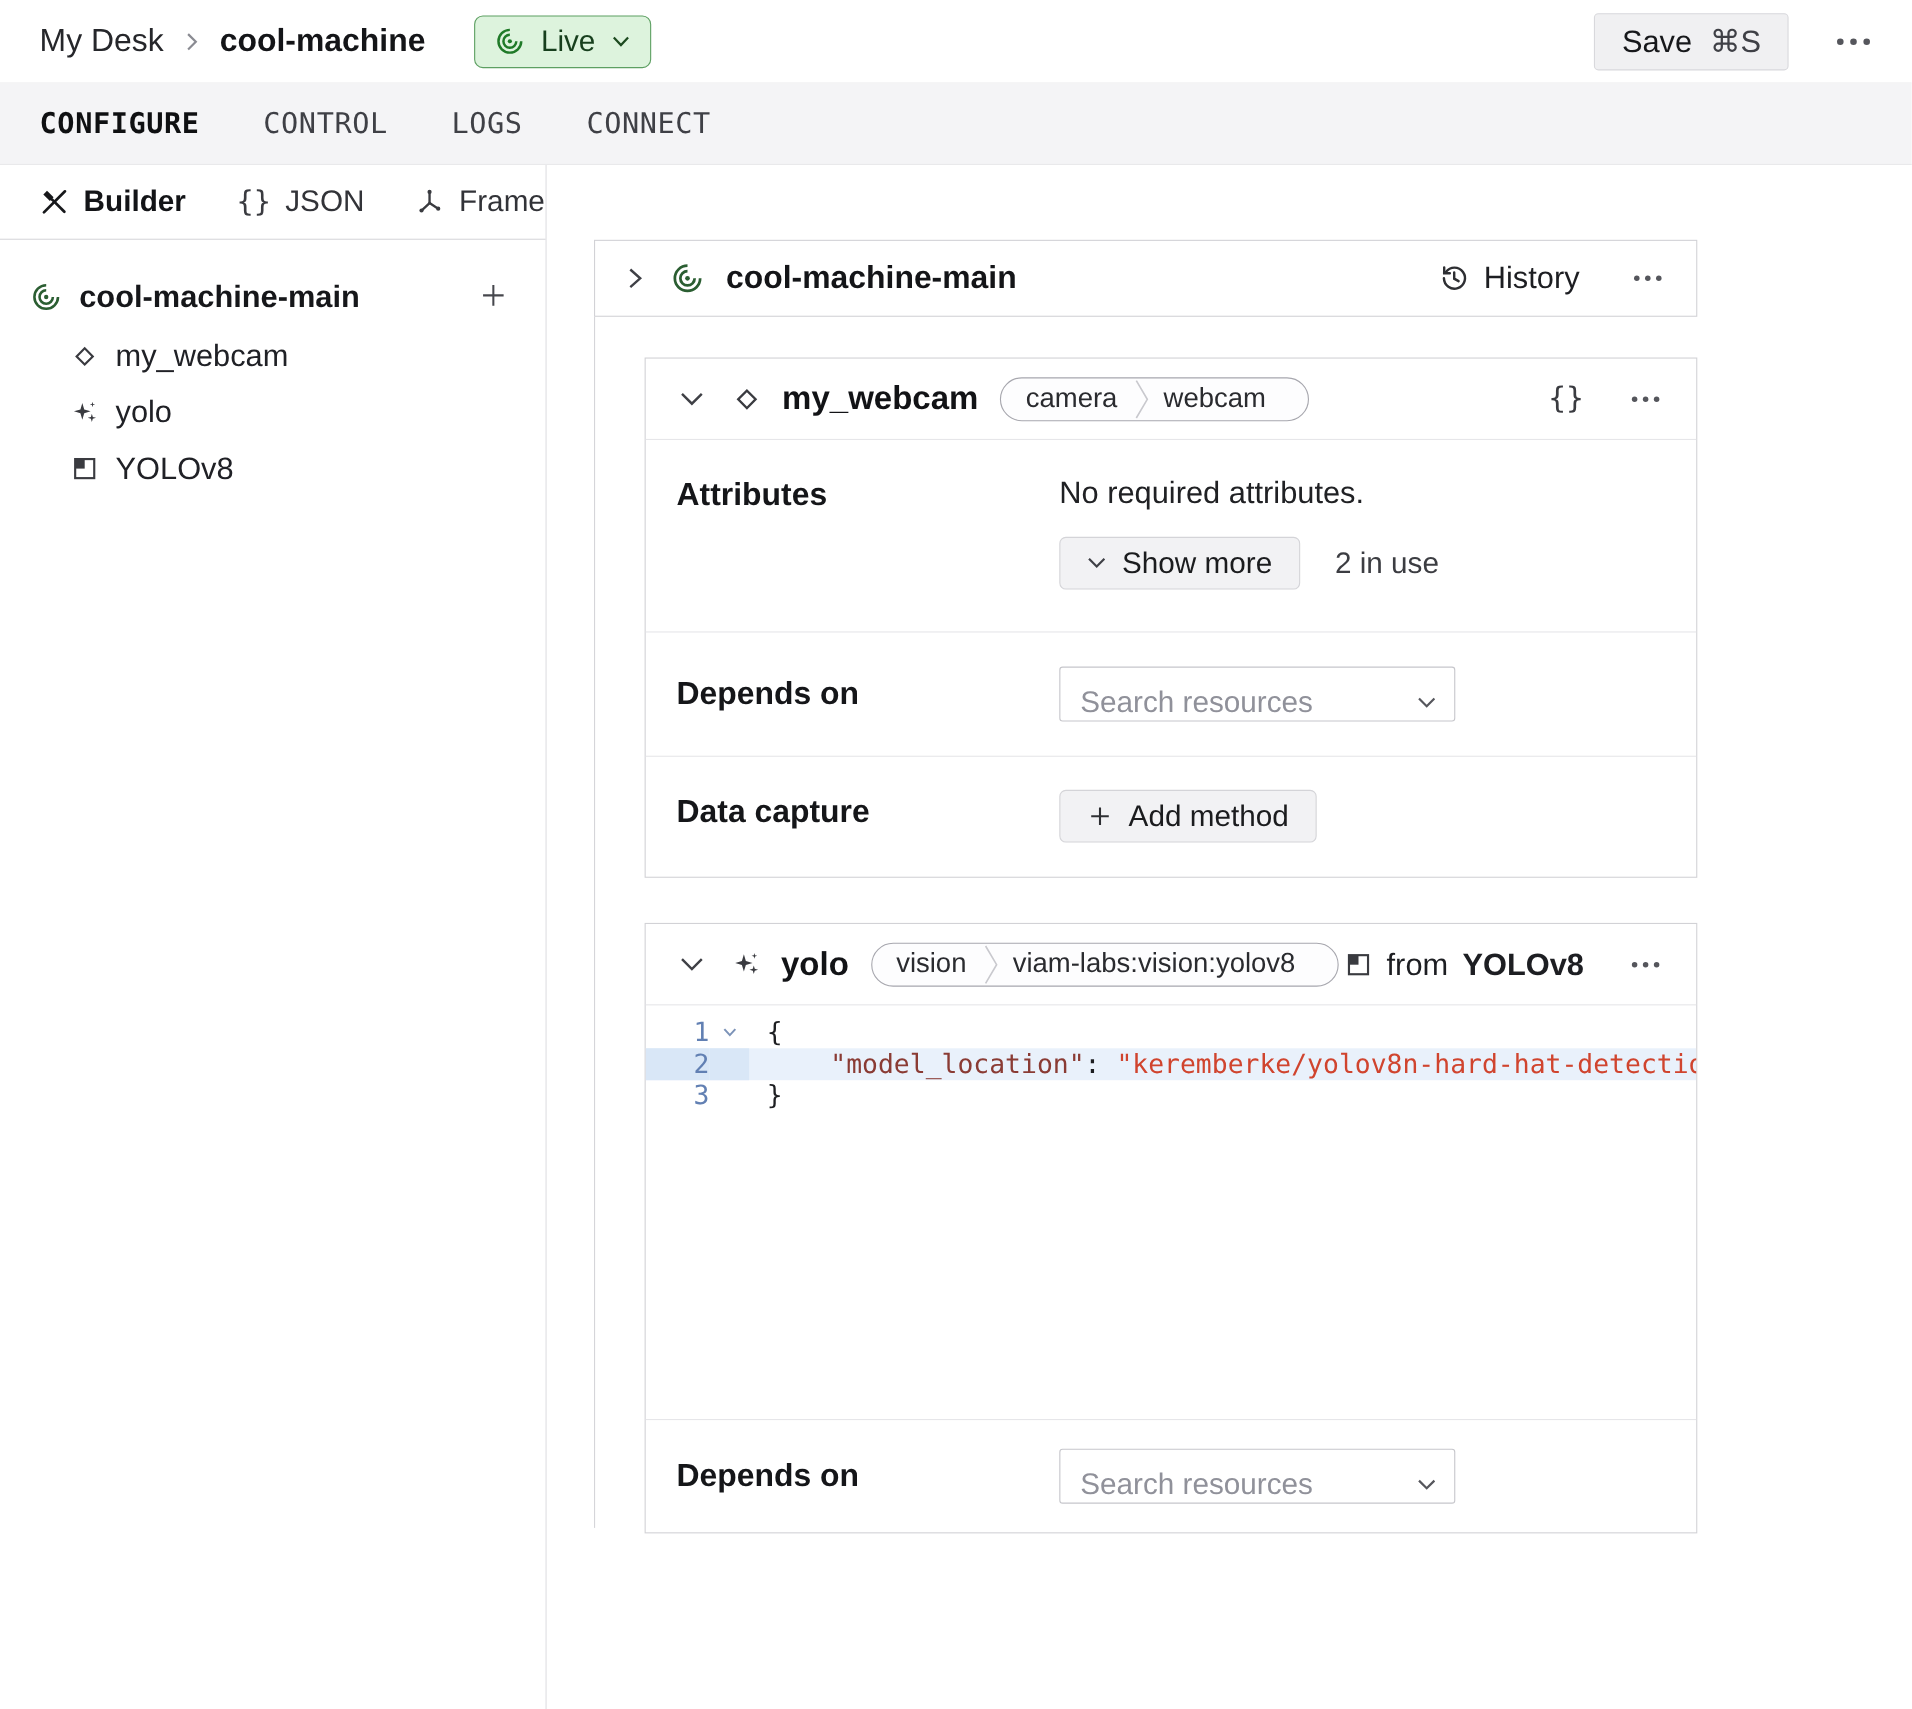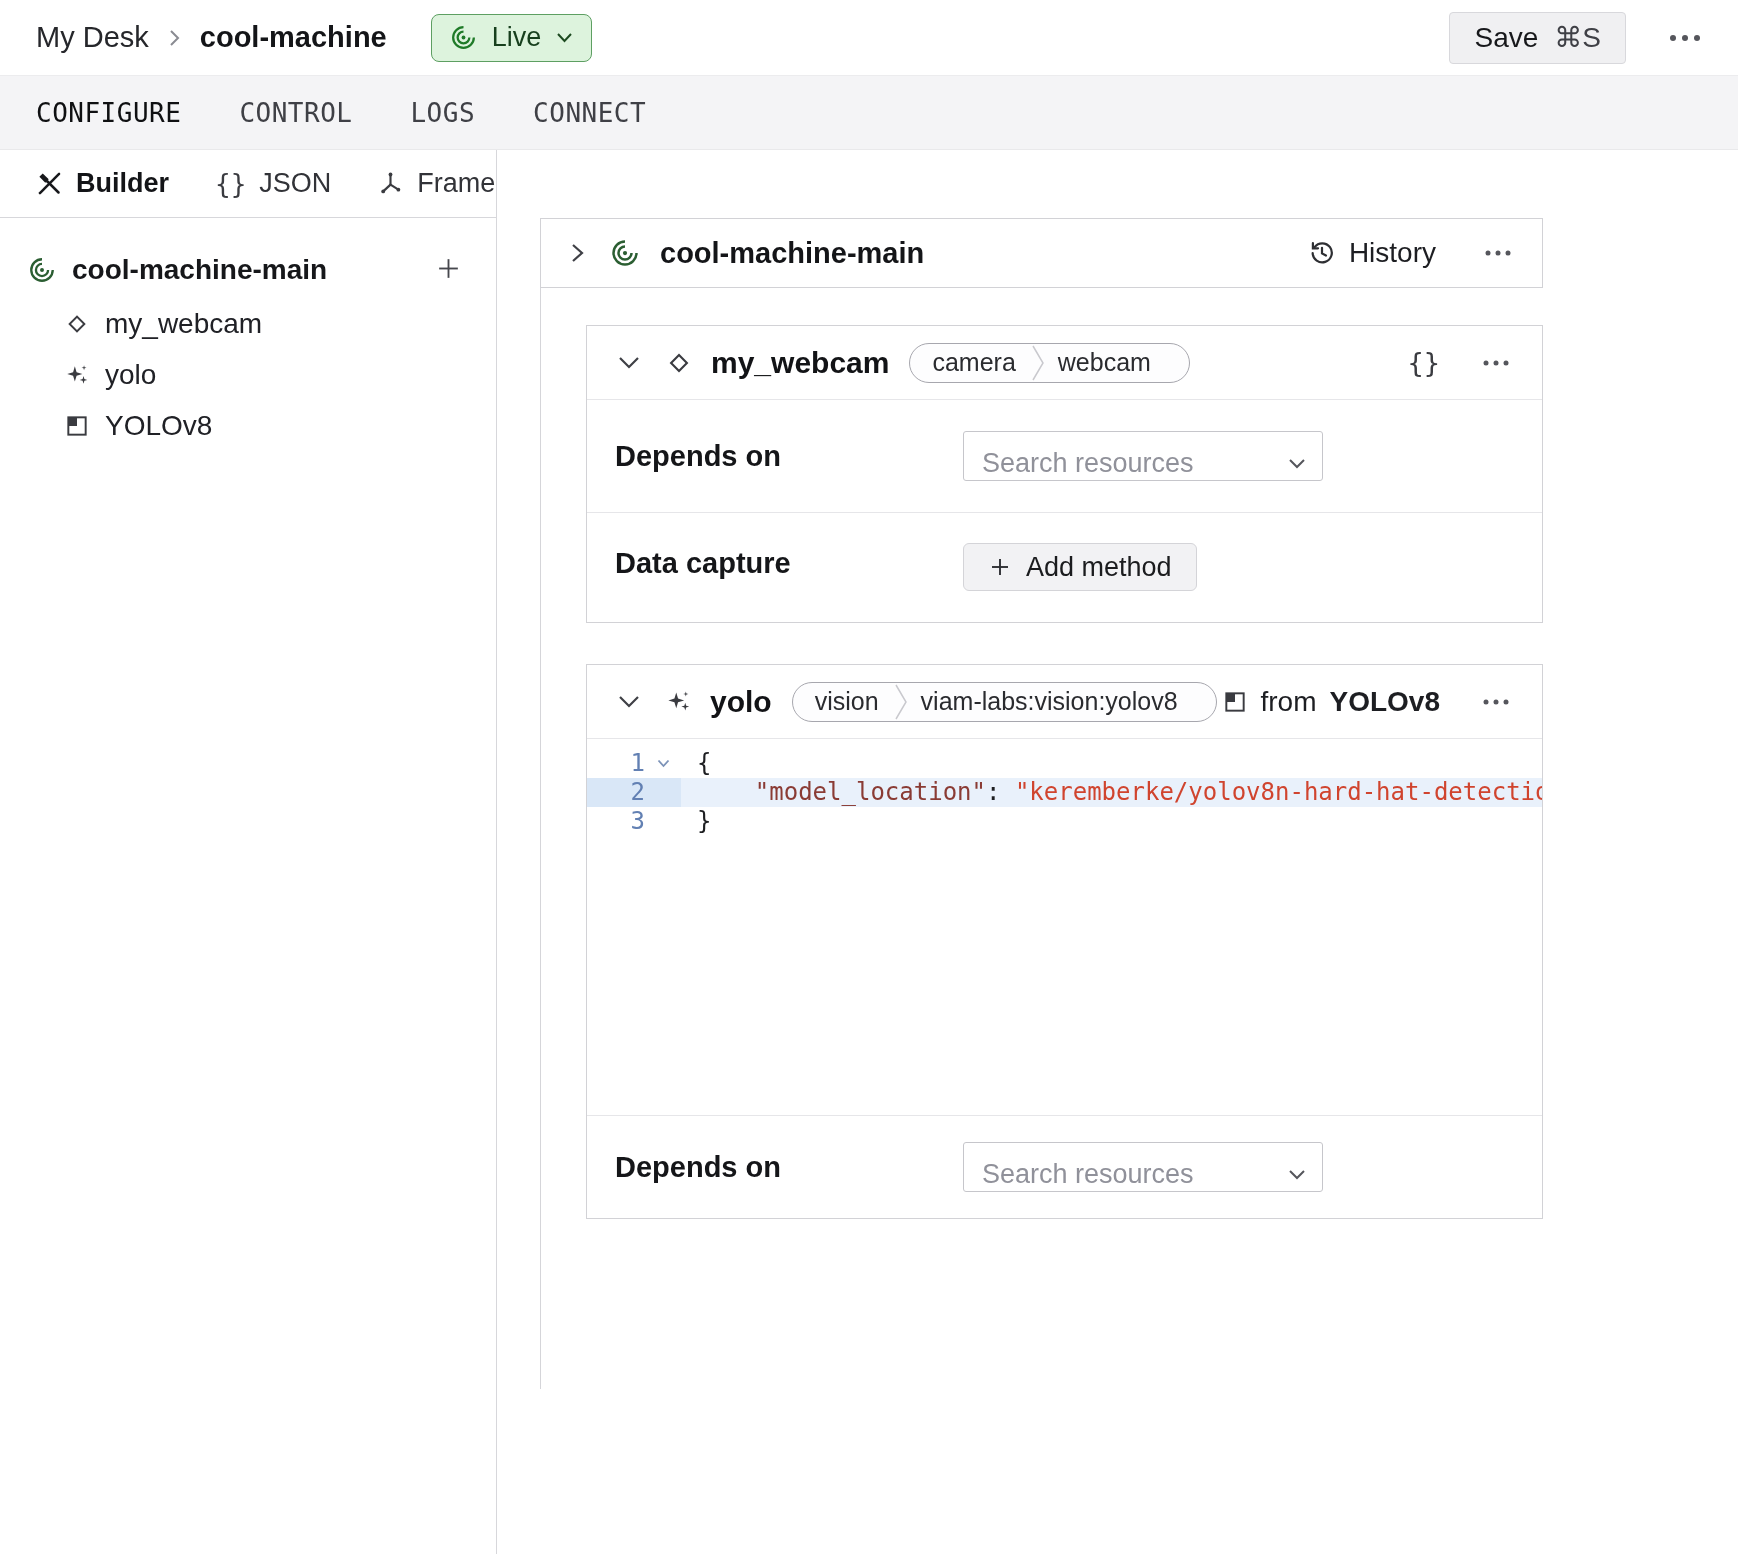--- a/index.html
+++ b/index.html
@@ -20,21 +20,21 @@
   .topbar-right { margin-left: auto; display: flex; align-items: center; gap: 42px; padding-left: 11px; }
   .save-button { height: 52px; display: flex; align-items: center; gap: 16px; background: #f0f0f2;
     border: 1px solid #d8d8dc; border-radius: 4px; padding: 0 24px; font-size: 28px; color:#17181b; }
   .save-shortcut { color: #3f4046; }
   .more-btn { color: #55565c; display:flex; align-items:center; }
 
   
   .main-tabs { height: 74px; background: #f4f4f6; border-bottom: 1px solid #e9e9eb;
     display: flex; align-items: center; padding: 0 36px; gap: 58px; }
   .main-tab { font-family: "DejaVu Sans Mono", monospace; font-size: 26px; color: #3f4046; letter-spacing: 0.5px; }
-  .main-tab.active { font-weight: normal; color: #0f1012; }
+  .main-tab.active { font-weight: bold; color: #0f1012; }
 
   
   .content { display: flex; height: 1404px; justify-content: space-between; }
   .sidebar { width: 497px; flex: none; border-right: 1px solid #d7d7db; background: #fff; }
   .mode-tabs { height: 68px; border-bottom: 1px solid #d7d7db; display: flex; align-items: center;
     padding: 0 36px; gap: 46px; }
   .mode-tab { display: flex; align-items: center; gap: 13px; font-size: 27px; color: #323338; }
   .mode-tab.active { font-weight: bold; color: #131417; }
   .braces-glyph { font-family: "DejaVu Sans Mono", monospace; font-size: 26px; color: #3a3b40; }
 
@@ -314,20 +314,37 @@
                 <svg width="32" height="10" viewBox="0 0 34 12" fill="#55565c">
                     <circle cx="5" cy="6" r="3"></circle>
                     <circle cx="17" cy="6" r="3"></circle>
                     <circle cx="29" cy="6" r="3"></circle>
                   </svg>
               </span>
             </button>
           </div>
         </div>
 
+        <div class="card-row attributes-row" data-interactable="false">
+          <div class="row-label" data-interactable="false">Attributes</div>
+          <div class="row-body">
+            <div class="attributes-empty" data-interactable="false">No required attributes.</div>
+            <div class="attr-actions">
+              <button class="btn-secondary" data-interactable="true">
+                <span class="icon" data-interactable="false">
+                  <svg width="18" height="12" viewBox="0 0 18 12" fill="none" stroke="#3f4046" stroke-width="2">
+                      <polyline points="2,2 9,9 16,2"></polyline>
+                    </svg>
+                </span>
+                <span data-interactable="false">Show more</span>
+              </button>
+              <span class="in-use" data-interactable="false">2 in use</span>
+            </div>
+          </div>
+        </div>
 
         <div class="card-row depends-row" data-interactable="false">
           <div class="row-label" data-interactable="false">Depends on</div>
           <div class="row-body">
             <div class="select-box" data-interactable="true">
               <span class="select-placeholder" data-interactable="false">Search resources</span>
               <span class="icon" data-interactable="false">
                 <svg width="18" height="12" viewBox="0 0 18 12" fill="none" stroke="#55565c" stroke-width="2">
                     <polyline points="2,2 9,9 16,2"></polyline>
                   </svg>

